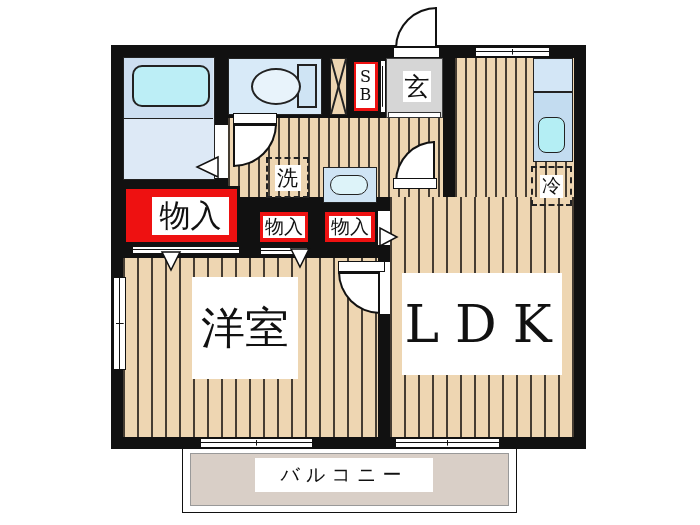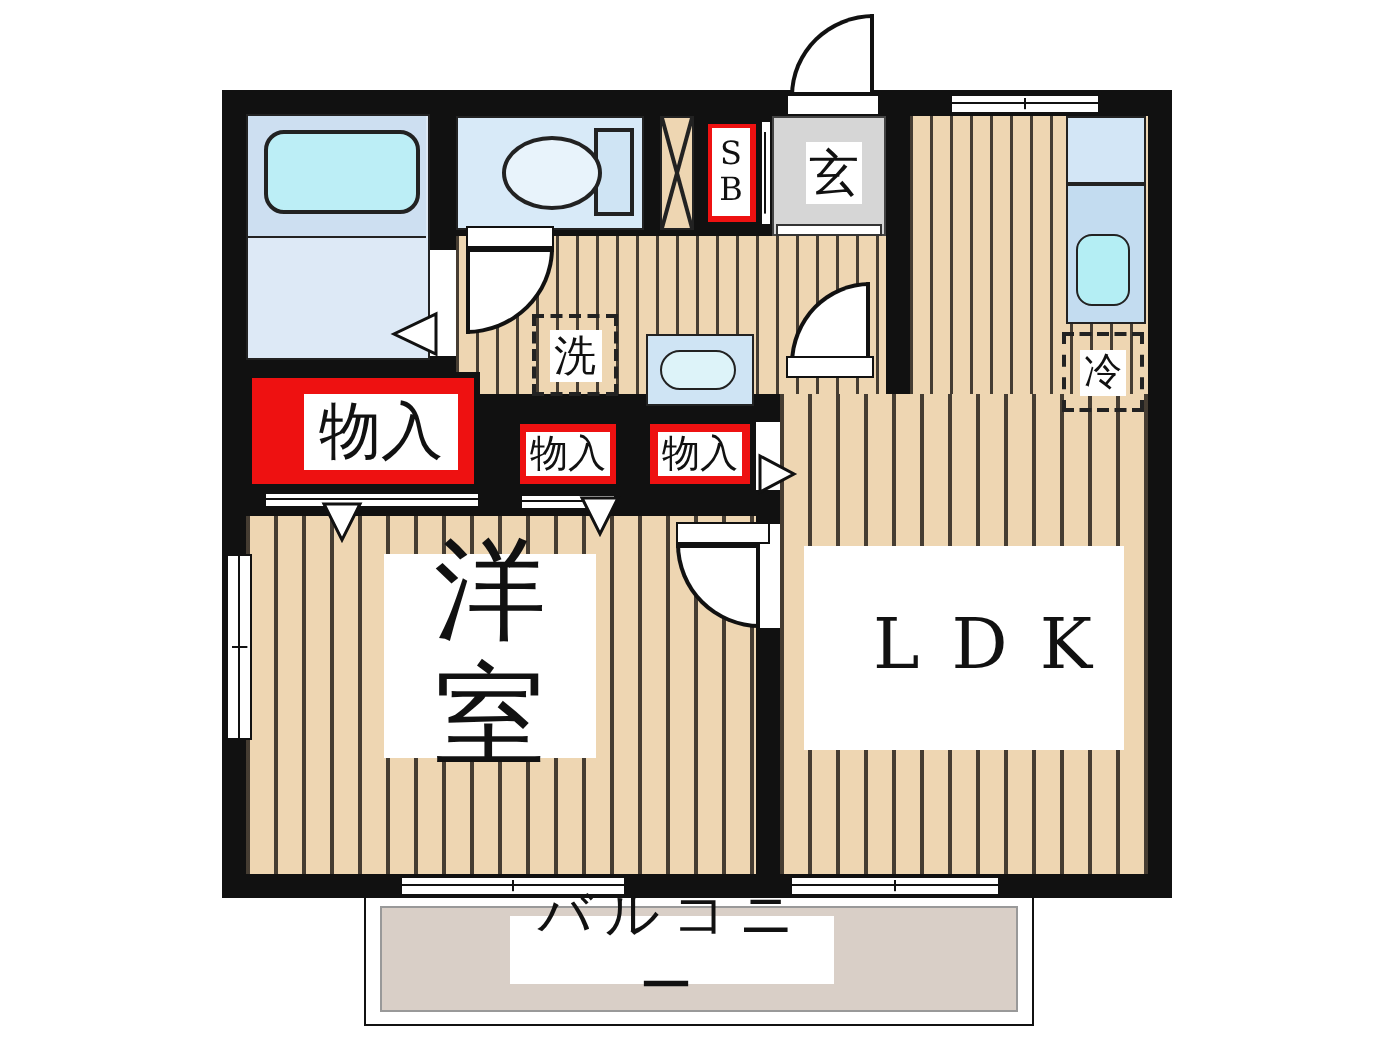--- a/index.html
+++ b/index.html
@@ -128,23 +128,23 @@
   <div class="abs window-h" style="left:200px;top:438px;width:113px;height:10px;"></div>
   <div class="abs window-h" style="left:395px;top:438px;width:105px;height:10px;"></div>
 
   <svg class="abs" style="left:0;top:0;width:700px;height:525px;pointer-events:none;" viewBox="0 0 700 525">
     <polygon points="218,157 218,177 197,167" fill="#fff" stroke="#111" stroke-width="1.5"></polygon>
     <polygon points="380,228 380,246 397,237" fill="#fff" stroke="#111" stroke-width="1.5"></polygon>
     <polygon points="162,252 180,252 171,270" fill="#fff" stroke="#111" stroke-width="1.5"></polygon>
     <polygon points="291,249 309,249 300,267" fill="#fff" stroke="#111" stroke-width="1.5"></polygon>
   </svg>
 
-  <div class="abs whitebox" style="left:192px;top:277px;width:106px;height:102px;flex-direction:column;font-size:56px;line-height:1.12;">
+  <div class="abs whitebox" style="left:192px;top:277px;width:106px;height:102px;flex-direction:column;font-size:44px;line-height:1.12;">
     <span>洋室</span>
   </div>
-  <div class="abs whitebox" style="left:402px;top:273px;width:160px;height:102px;flex-direction:column;align-items:flex-end;padding-left:8px;font-size:35px;line-height:1.12;">
+  <div class="abs whitebox" style="left:402px;top:273px;width:160px;height:102px;flex-direction:column;align-items:center;padding-left:8px;font-size:52px;line-height:1.12;">
     <span style="letter-spacing:16px;">LDK</span>
   </div>
-  <div class="abs whitebox" style="left:255px;top:458px;width:162px;height:34px;font-size:27px;letter-spacing:6px;">
+  <div class="abs whitebox" style="left:255px;top:458px;width:178px;height:34px;font-size:19px;letter-spacing:6px;">
     <span>バルコニー</span>
   </div>
 
 </div>
 
 </body></html>

